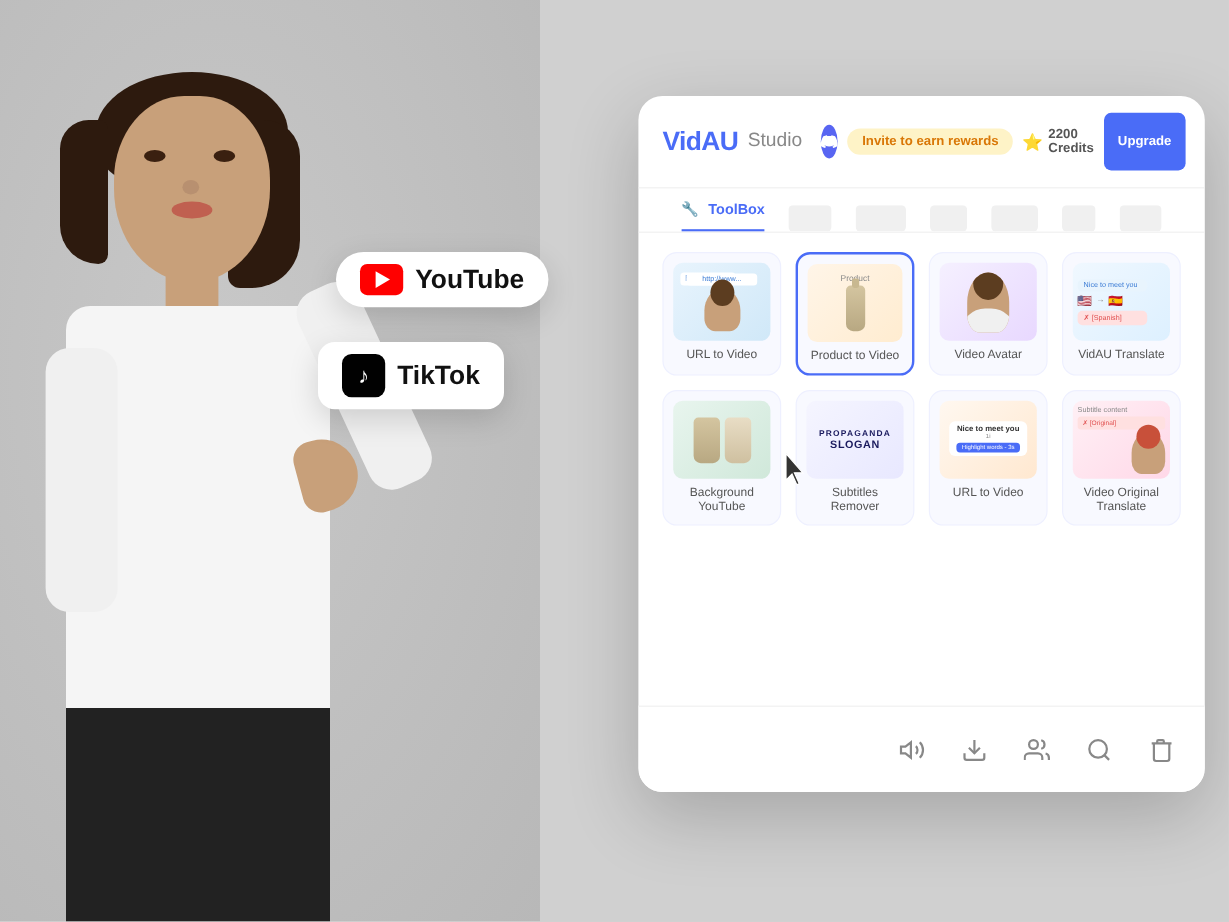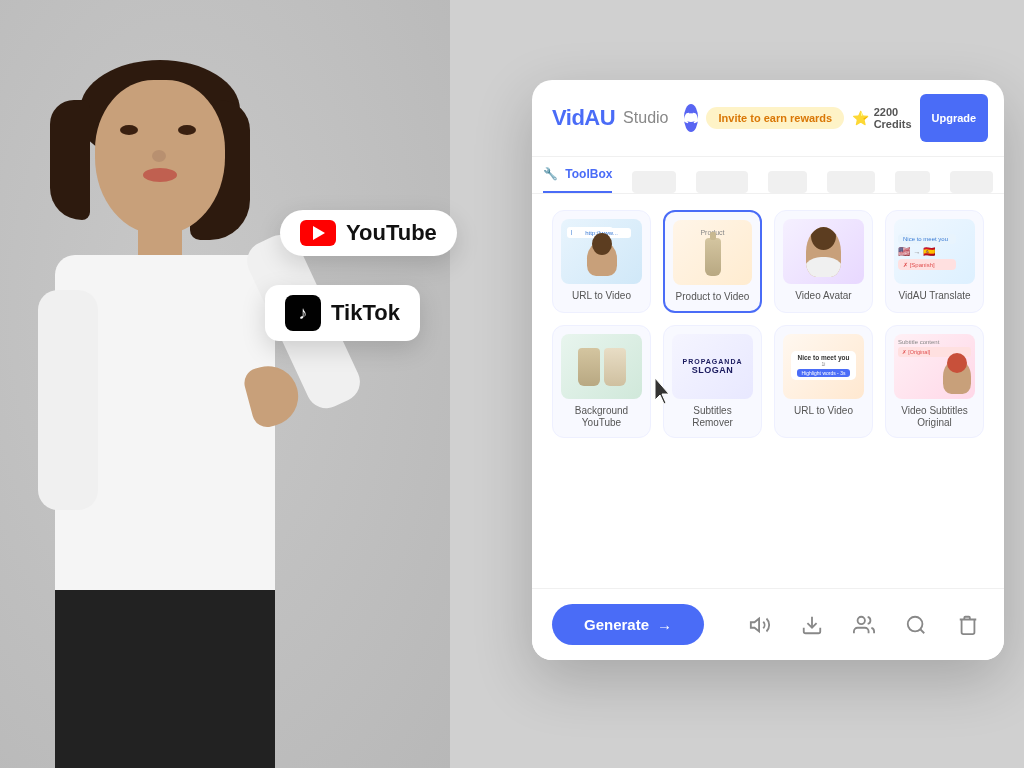--- a/index.html
+++ b/index.html
@@ -95,21 +95,21 @@
       border-radius: 6px;
       padding: 18px 12px;
       font-size: 11px;
       font-weight: 600;
       cursor: pointer;
     }
 
     
     .nav-tabs {
       display: flex;
-      padding: 0 11px;
+      padding: 0 36px;
       gap: 20px;
       border-bottom: 1px solid #f0f0f0;
       overflow-x: auto;
       align-items: flex-end;
     }
 
     .nav-tab {
       padding: 10px 0;
       font-size: 12px;
       color: #999;
@@ -492,30 +492,26 @@
         <div class="thumb-inner">
           <div style="padding:4px;width:100%;">
             <div style="font-size:6px;color:#888;margin-bottom:2px;">Subtitle content</div>
             <div style="background:#ffe0e0;border-radius:3px;padding:2px 4px;font-size:5.5px;color:#e05050;margin-bottom:2px;">✗ [Original]</div>
             <div style="width:28px;height:35px;background:#c8a07a;border-radius:50% 50% 30% 30%;position:relative;margin-left:auto;">
               <div style="position:absolute;top:-6px;left:4px;width:20px;height:20px;background:#c8503a;border-radius:50%;"></div>
             </div>
           </div>
         </div>
       </div>
-      <div class="tool-label">Video Subtitles Original</div>
+      <div class="tool-label">Video Original Translate</div>
     </div>
 
   </div>
 
   <div class="bottom-toolbar">
-    <button class="generate-btn">
-      <span>Generate</span>
-      <span>→</span>
-    </button>
     <div class="toolbar-spacer"></div>
     <div class="toolbar-icon">
       <svg width="22" height="22" viewBox="0 0 24 24" fill="none" stroke="currentColor" stroke-width="2">
         <polygon points="11 5 6 9 2 9 2 15 6 15 11 19 11 5"></polygon>
         <path d="M19.07 4.93a10 10 0 0 1 0 14.14M15.54 8.46a5 5 0 0 1 0 7.07"></path>
       </svg>
     </div>
     <div class="toolbar-icon">
       <svg width="22" height="22" viewBox="0 0 24 24" fill="none" stroke="currentColor" stroke-width="2">
         <path d="M21 15v4a2 2 0 0 1-2 2H5a2 2 0 0 1-2-2v-4"></path>

